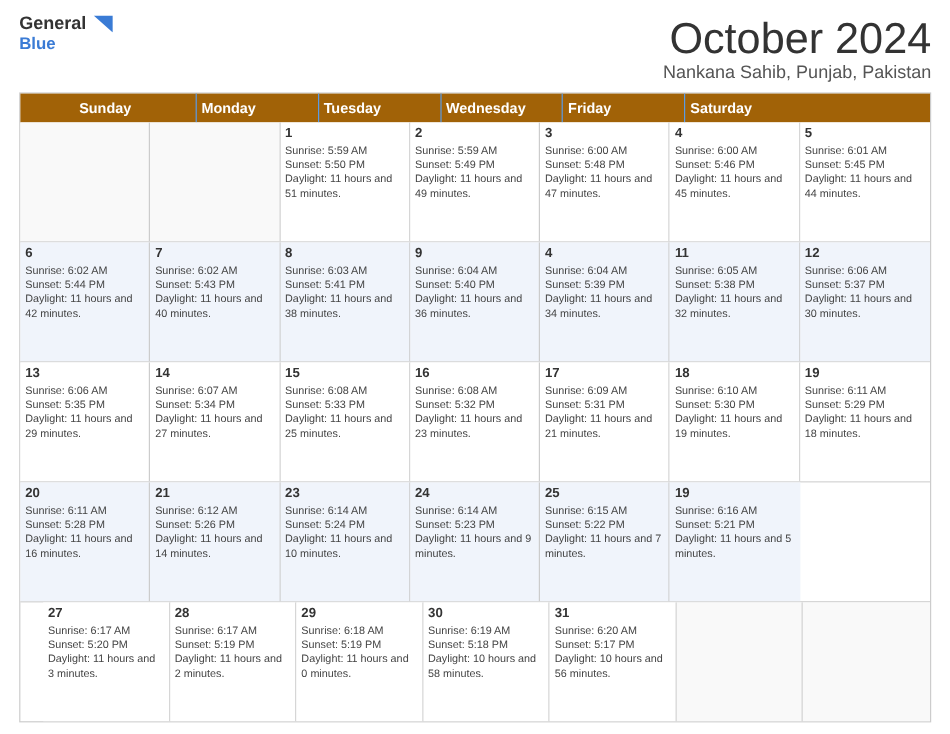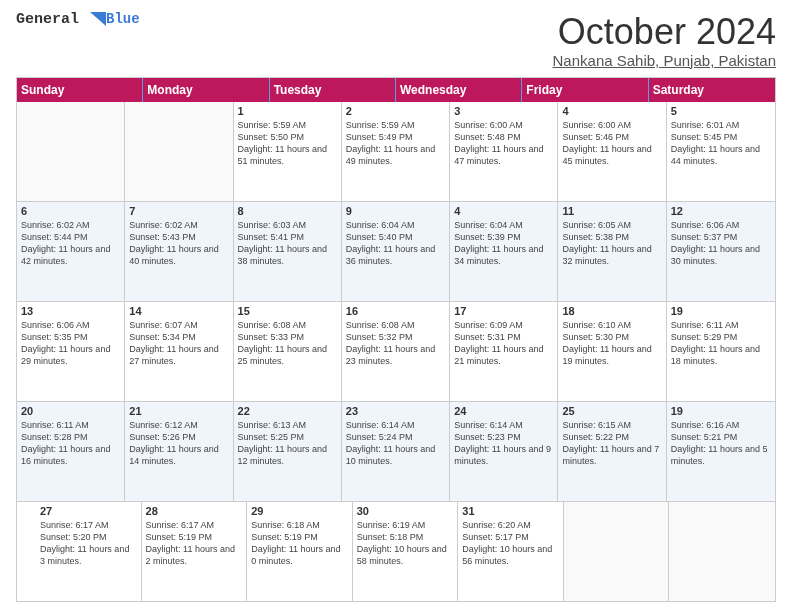--- a/index.html
+++ b/index.html
@@ -34,32 +34,32 @@
     .month-title {
       font-size: 36px;
       font-weight: normal;
       color: #333;
       line-height: 1.1;
     }
     .location {
       font-size: 15px;
       color: #555;
       text-align: right;
-      text-decoration: underline;
     }
     .calendar {
       flex: 1;
       display: flex;
       flex-direction: column;
       border: 1px solid #ccc;
     }
     .cal-header {
       display: grid;
-      grid-template-columns: repeat(6, 1fr);
-      background: #be185d;
+      grid-template-columns: repeat(7, 1fr);
+      background: #a16207;
+      padding-left: 45px;
     }
     .cal-header-cell {
       color: #fff;
       font-size: 12px;
       font-weight: bold;
       padding: 5px 4px;
       text-align: left;
       border-right: 1px solid #5a9be5;
     }
     .cal-header-cell:last-child { border-right: none; }
@@ -103,21 +103,21 @@
     .cal-row:nth-child(odd) .cal-cell.empty { background: #f9f9f9; }
     .cal-row:nth-child(even) .cal-cell.empty { background: #eef2f9; }
   </style>
 </head>
 <body>
 
 <div class="page">
   <div class="header">
     <div class="logo">
     <div style="display:flex;align-items:center;gap:0px;">
-      <div style="display:flex;flex-direction:row;line-height:1.1;font-family:Liberation Mono, monospace;">
+      <div style="display:flex;flex-direction:column;line-height:1.1;">
         <div style="font-size:15px;font-weight:bold;color:#333;">General
           <svg width="16" height="14" viewBox="0 0 16 14" style="display:inline-block;vertical-align:middle;margin-left:2px;">
             <polygon points="0,0 16,0 16,14" fill="#3a7bd5"></polygon>
           </svg>
         </div>
         <div style="font-size:14px;font-weight:bold;color:#3a7bd5;">Blue</div>
       </div>
     </div>
   </div>
     <div class="title-block">
@@ -267,26 +267,20 @@
             Sunrise: 6:11 AM<br>Sunset: 5:28 PM<br>Daylight: 11 hours and 16 minutes.
           </div>
         </div>
           <div class="cal-cell">
           <div class="cell-day">21</div>
           <div class="cell-info">
             Sunrise: 6:12 AM<br>Sunset: 5:26 PM<br>Daylight: 11 hours and 14 minutes.
           </div>
         </div>
           <div class="cal-cell">
-          <div class="cell-day">22</div>
-          <div class="cell-info">
-            Sunrise: 6:13 AM<br>Sunset: 5:25 PM<br>Daylight: 11 hours and 12 minutes.
-          </div>
-        </div>
-          <div class="cal-cell">
           <div class="cell-day">23</div>
           <div class="cell-info">
             Sunrise: 6:14 AM<br>Sunset: 5:24 PM<br>Daylight: 11 hours and 10 minutes.
           </div>
         </div>
           <div class="cal-cell">
           <div class="cell-day">24</div>
           <div class="cell-info">
             Sunrise: 6:14 AM<br>Sunset: 5:23 PM<br>Daylight: 11 hours and 9 minutes.
           </div>

